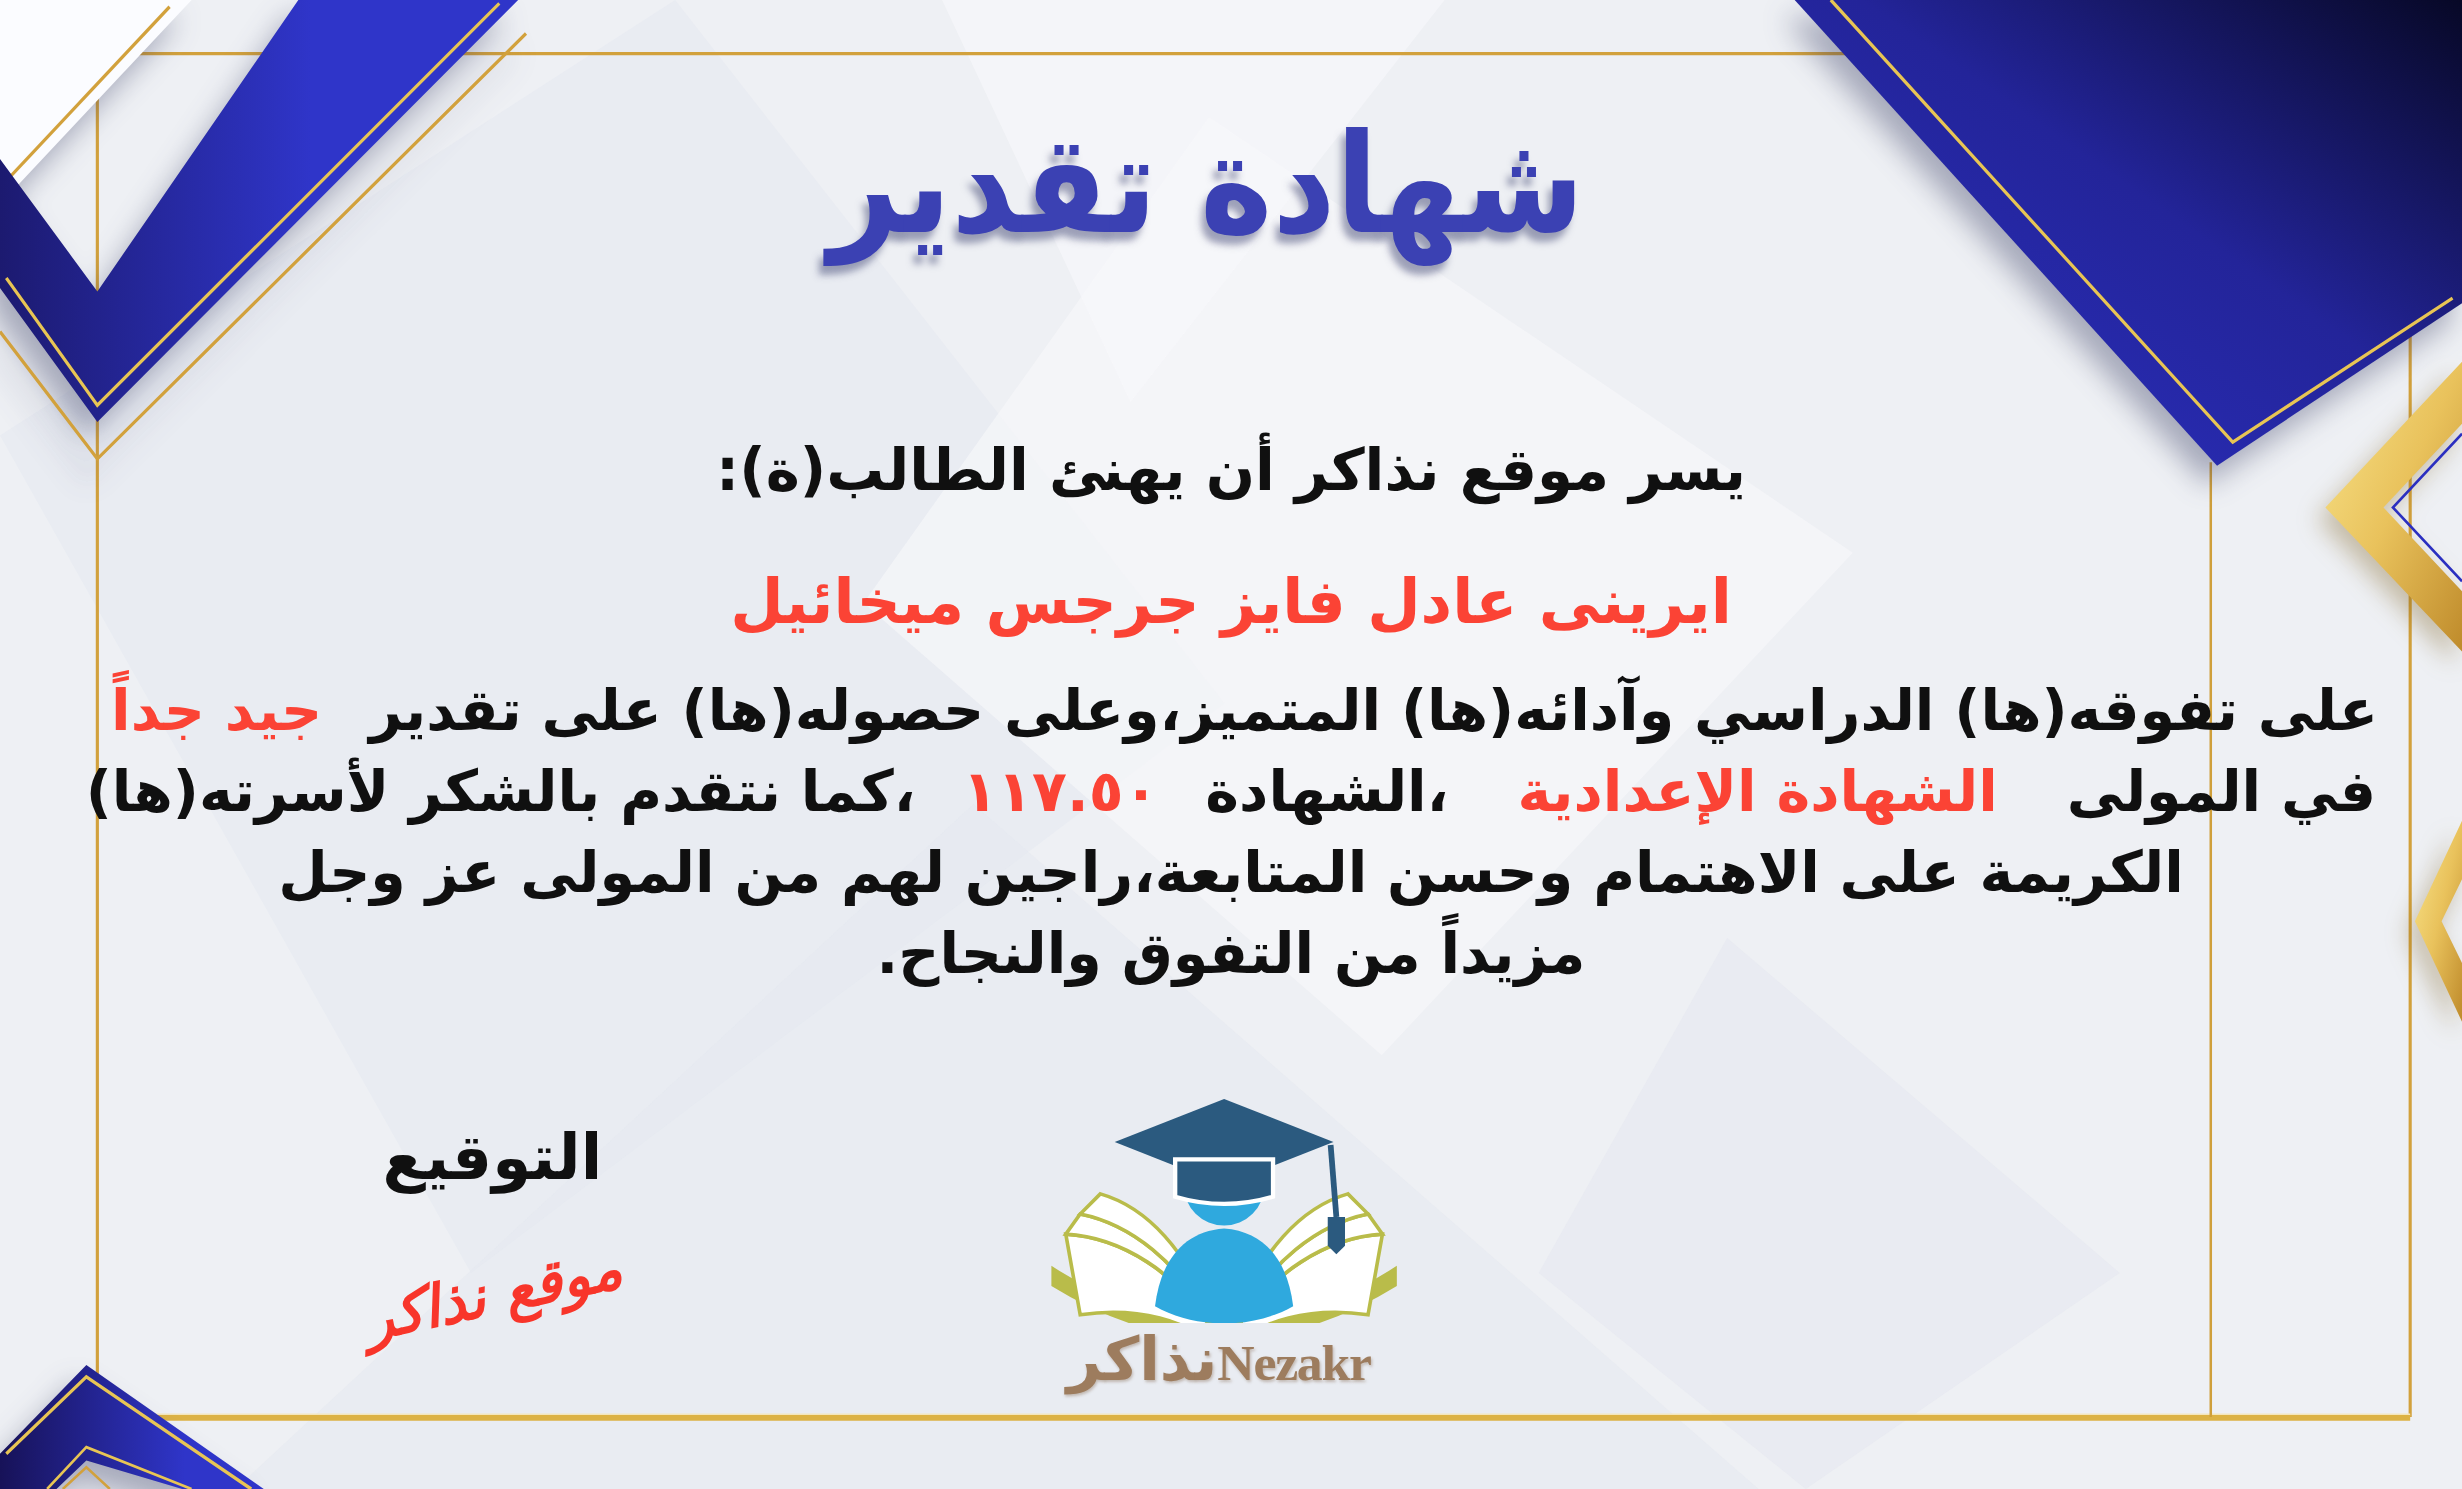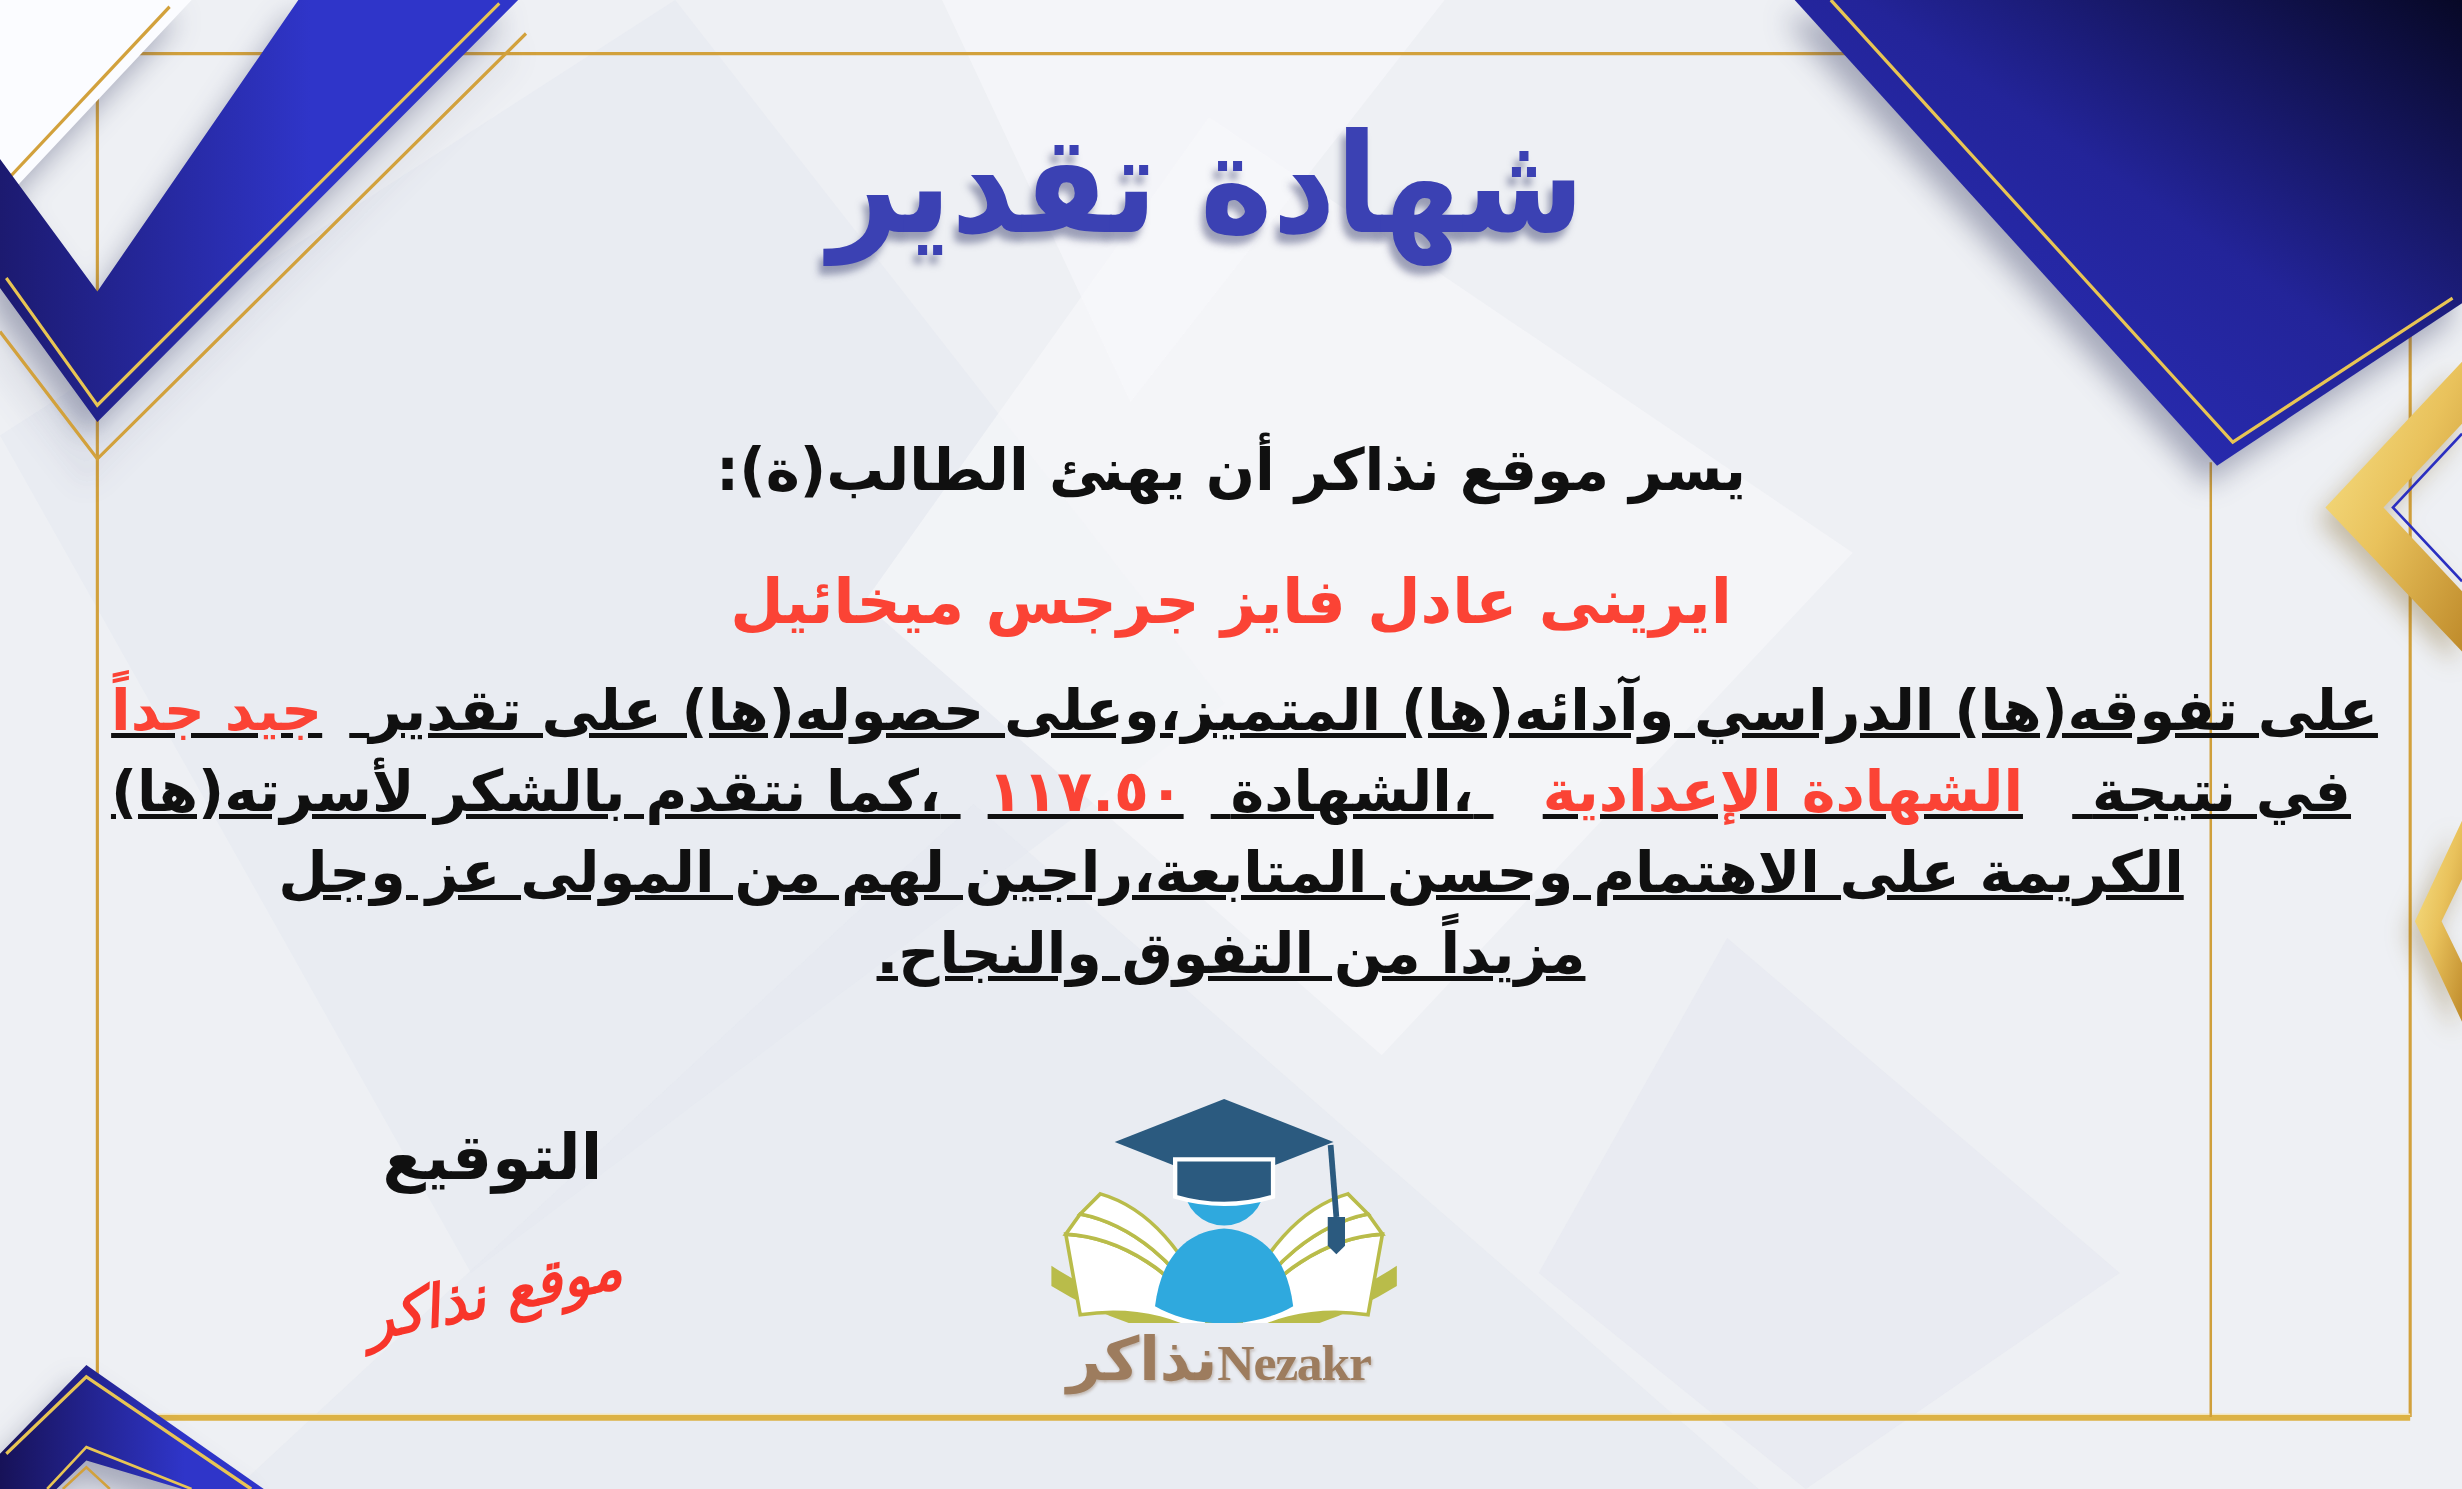--- a/index.html
+++ b/index.html
@@ -19,21 +19,21 @@
     font-size:2.35vw;font-weight:800;color:#101010;
   }
   .student{
     top:38.0%;left:2%;width:96%;
     font-size:2.5vw;font-weight:800;color:#fb4335;
   }
   .para{
     top:45.0%;left:3%;width:94%;
     font-size:2.32vw;font-weight:800;color:#101010;line-height:1.42;
   }
-  .para .line{white-space:nowrap;text-decoration:underline;}
+  .para .line{white-space:nowrap;}
   .red{color:#fb4335;}
   .gap-lg{margin:18px 2.0vw;}
   .gap-sm{margin:0 1.1vw;}
   .sig-label{
     top:75.3%;left:7%;width:26%;
     font-size:2.55vw;font-weight:800;color:#101010;
   }
   .sig-script{
     top:84.6%;left:6%;width:28%;
     font-size:2.35vw;font-weight:700;color:#f8352a;
@@ -128,21 +128,21 @@
   <div class="layer student center">ايرينى عادل فايز جرجس ميخائيل</div>
 
   <div class="layer intro center">يسر موقع نذاكر أن يهنئ الطالب(ة):</div>
 
   <div class="layer para center">
     <div class="line">
       <span>على تفوقه(ها) الدراسي وآدائه(ها) المتميز،وعلى حصوله(ها) على تقدير</span>
       <span class="red gap-sm">جيد جداً</span>
     </div>
     <div class="line">
-      <span>في نتيجة</span>
+      <span>في المولى</span>
       <span class="red gap-lg">الشهادة الإعدادية</span>
       <span>،الشهادة</span>
       <span class="red gap-sm">١١٧.٥٠</span>
       <span>،كما نتقدم بالشكر لأسرته(ها)</span>
     </div>
     <div class="line">الكريمة على الاهتمام وحسن المتابعة،راجين لهم من المولى عز وجل</div>
     <div class="line">مزيداً من التفوق والنجاح.</div>
   </div>
 
   <div class="layer sig-label center">التوقيع</div>

